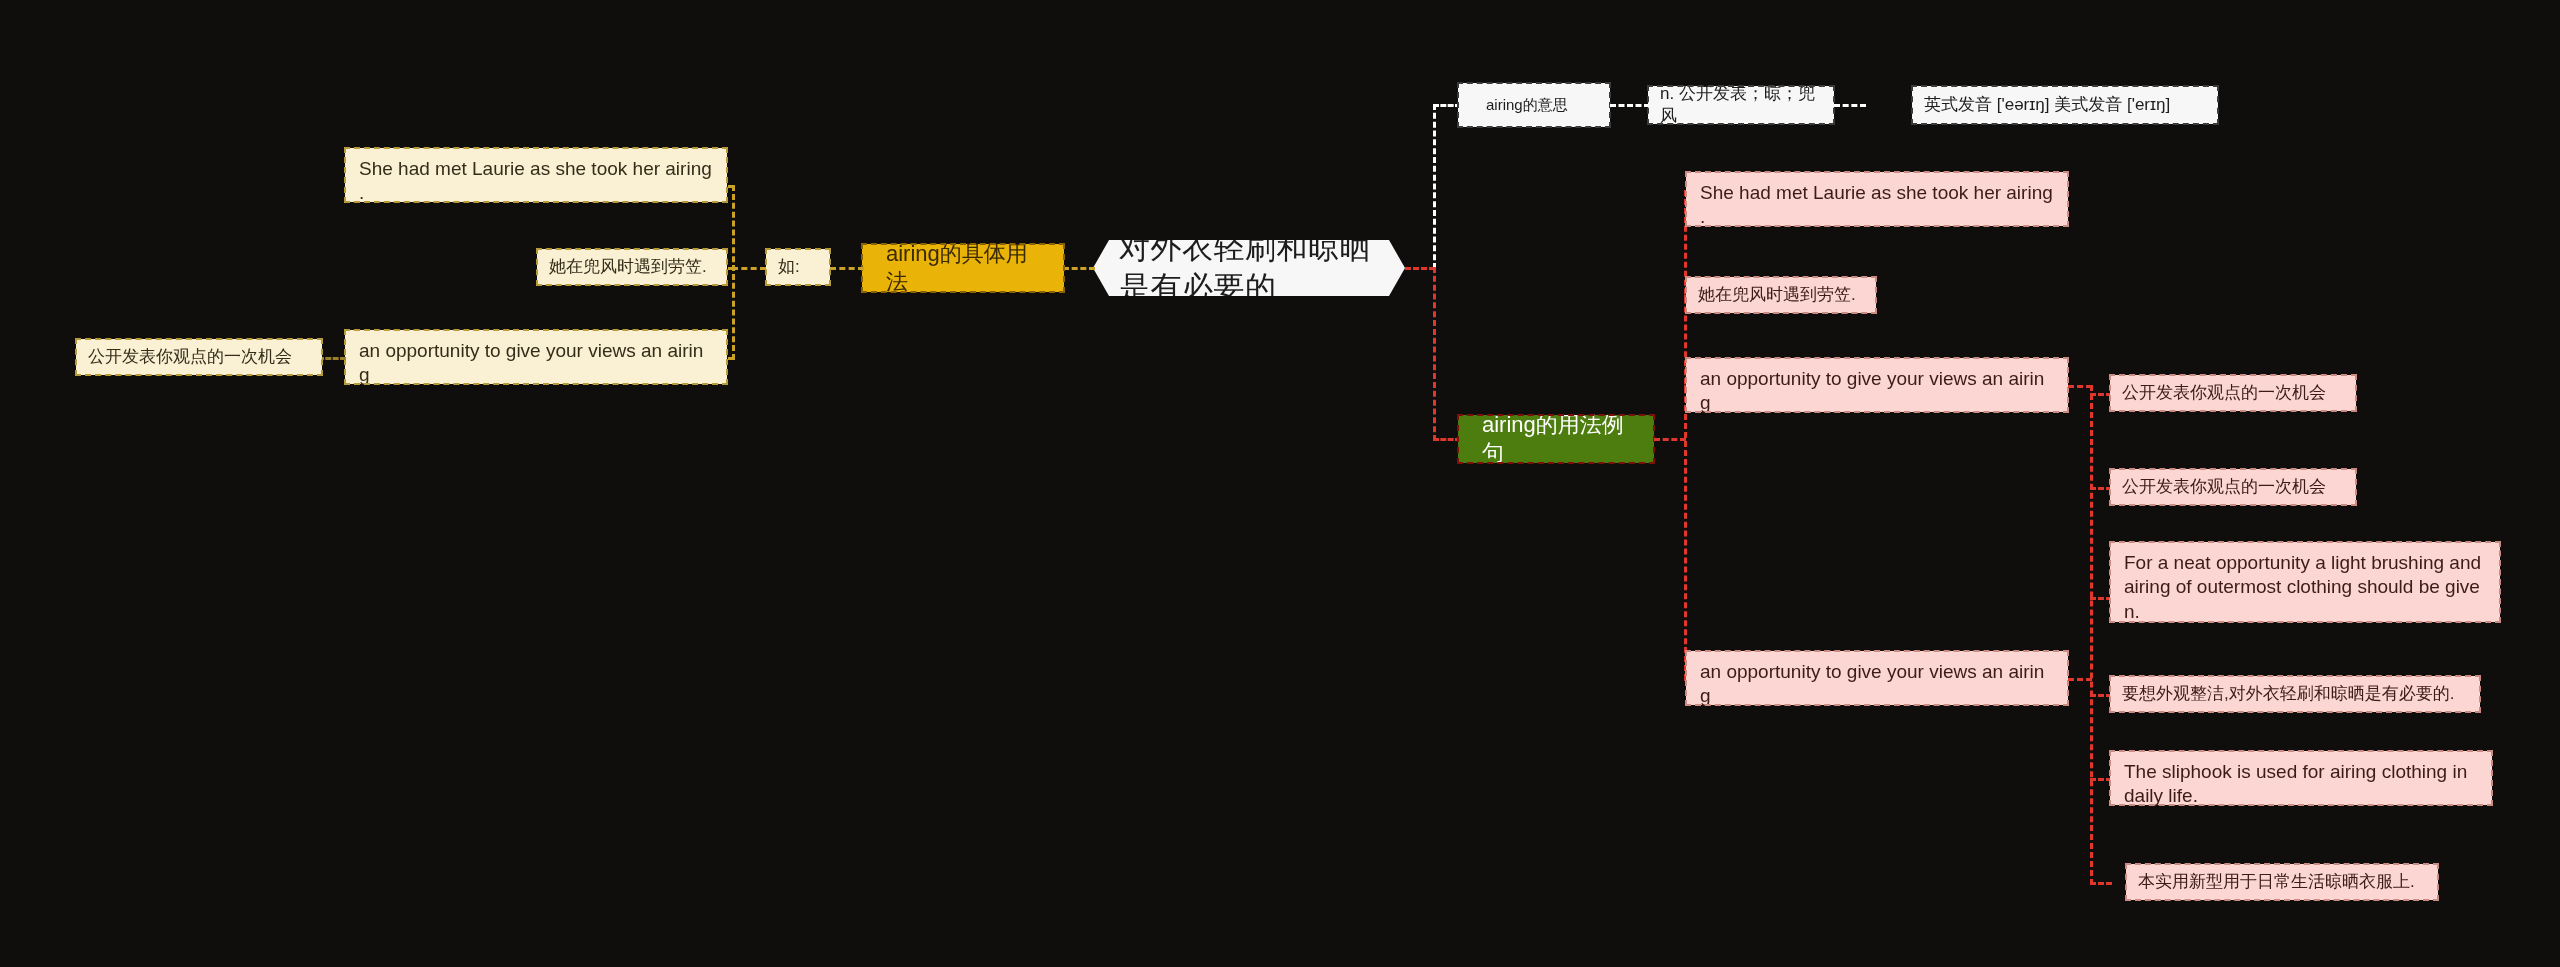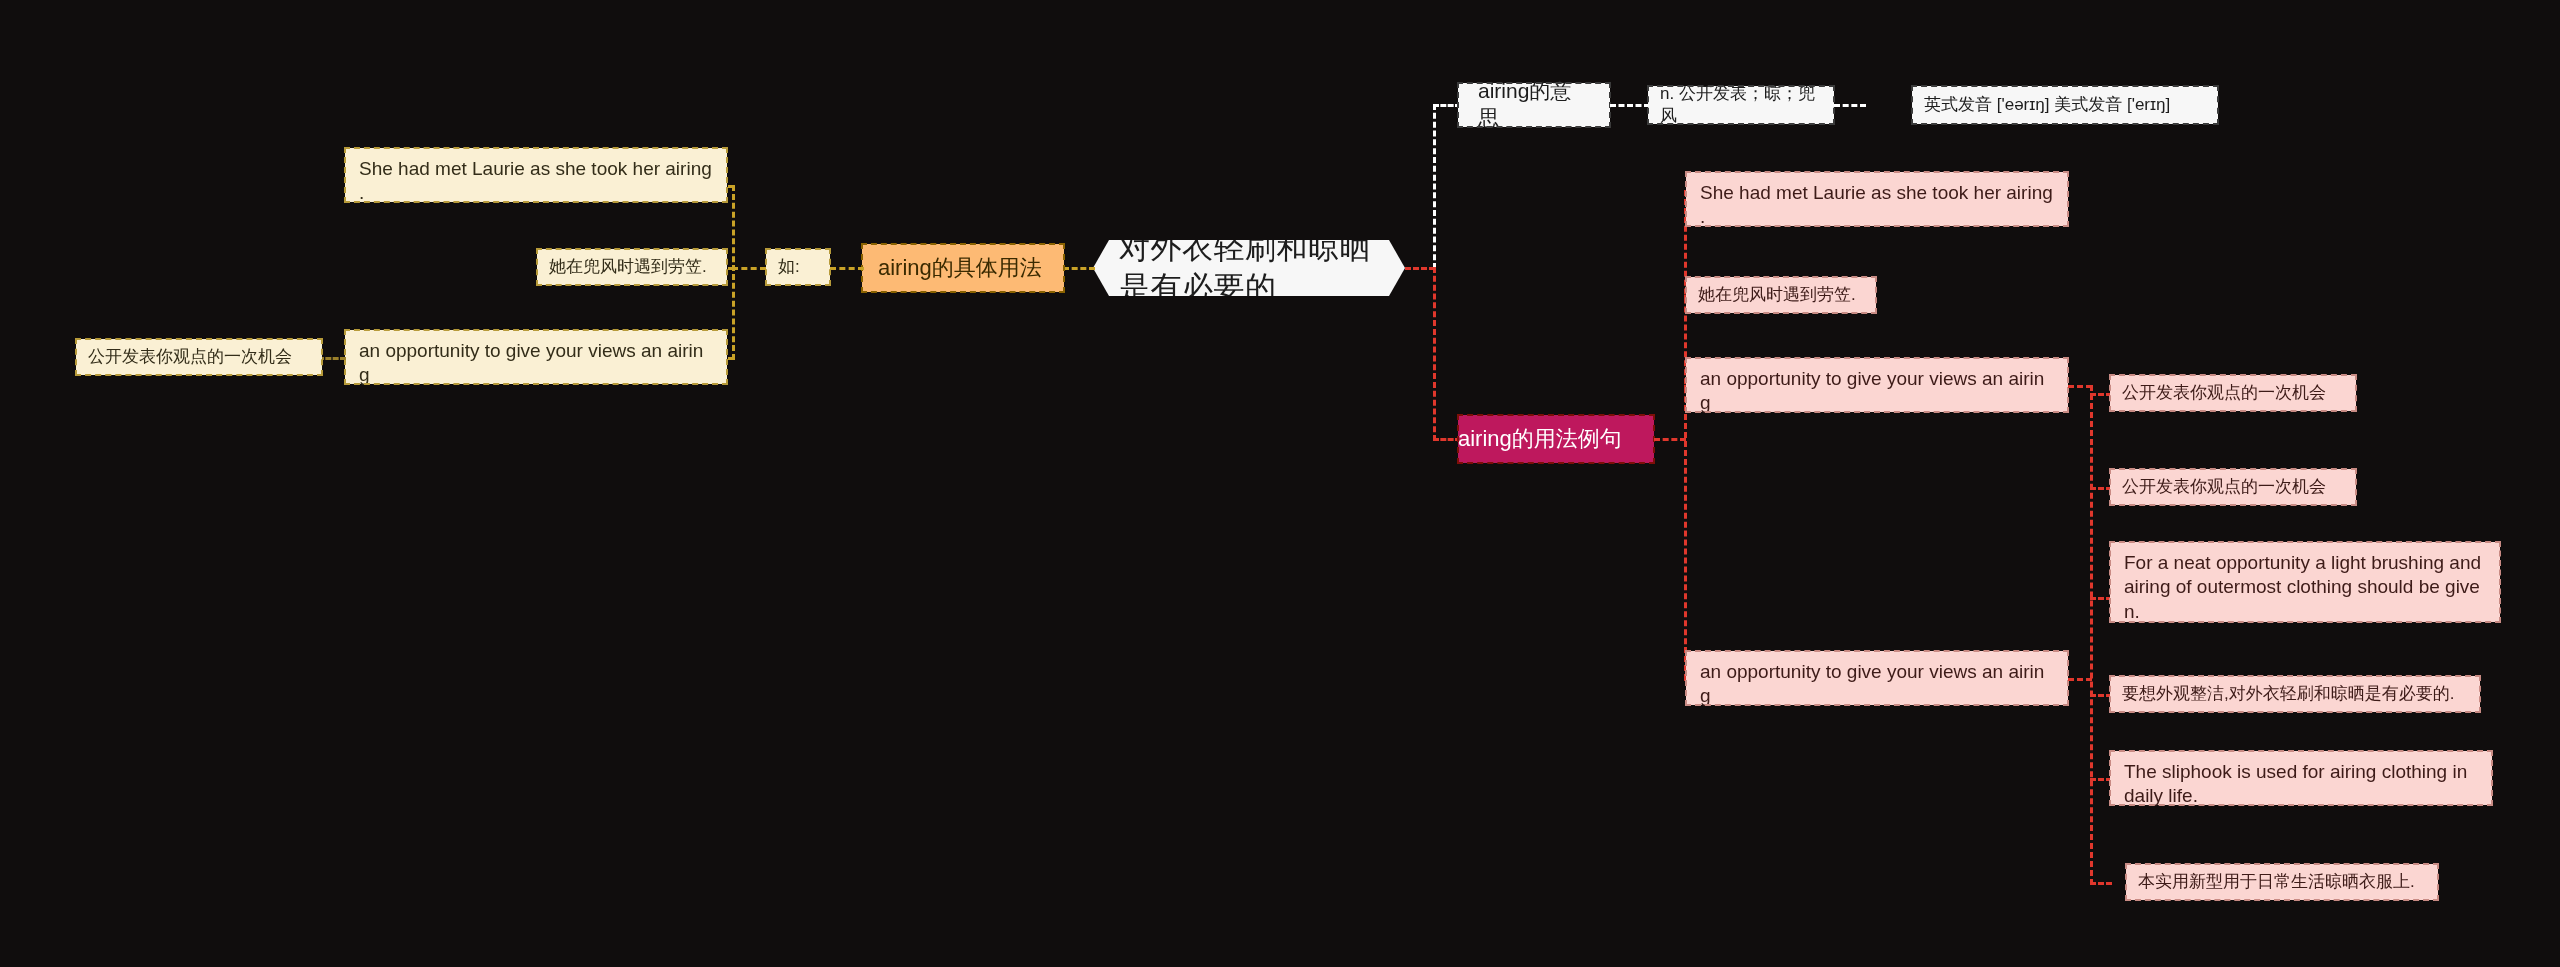--- a/index.html
+++ b/index.html
@@ -34,53 +34,53 @@
     font-size: 31px;
     padding: 11px 26px;
     letter-spacing: .5px;
     clip-path: polygon(16px 0, calc(100% - 16px) 0, 100% 50%, calc(100% - 16px) 100%, 16px 100%, 0 50%);
   }
 
   
   .white-node {
     background: #f7f7f7;
     color: #1d1d1d;
-    font-size: 21px;
-    padding: 8px 20px;
+    font-size: 15px;
+    padding: 8px 28px;
     outline: 2px dashed #3b3b3b;
     outline-offset: -1px;
   }
   .white-node.small { font-size: 17px; padding: 7px 12px; }
 
   
   .cream-node {
     background: #faf0d4;
     color: #332d19;
     font-size: 19px;
     padding: 9px 14px;
     outline: 2px dashed #b79a39;
     outline-offset: -1px;
   }
   .cream-node.tiny { font-size: 17px; padding: 7px 12px; }
 
   .gold-node {
-    background: #fdba74;
+    background: #eab308;
     color: #3a2a00;
     font-size: 22px;
-    padding: 9px 16px;
+    padding: 9px 24px;
     outline: 2px dashed #8a6200;
     outline-offset: -1px;
   }
 
   
   .red-node {
-    background: #be185d;
+    background: #4d7c0f;
     color: #ffffff;
     font-size: 22px;
-    padding: 10px 0;
+    padding: 10px 24px;
     outline: 2px dashed #7d0f08;
     outline-offset: -1px;
   }
   .pink-node {
     background: #fbd6d2;
     color: #3d1b18;
     font-size: 19px;
     padding: 9px 14px;
     outline: 2px dashed #c98b84;
     outline-offset: -1px;

